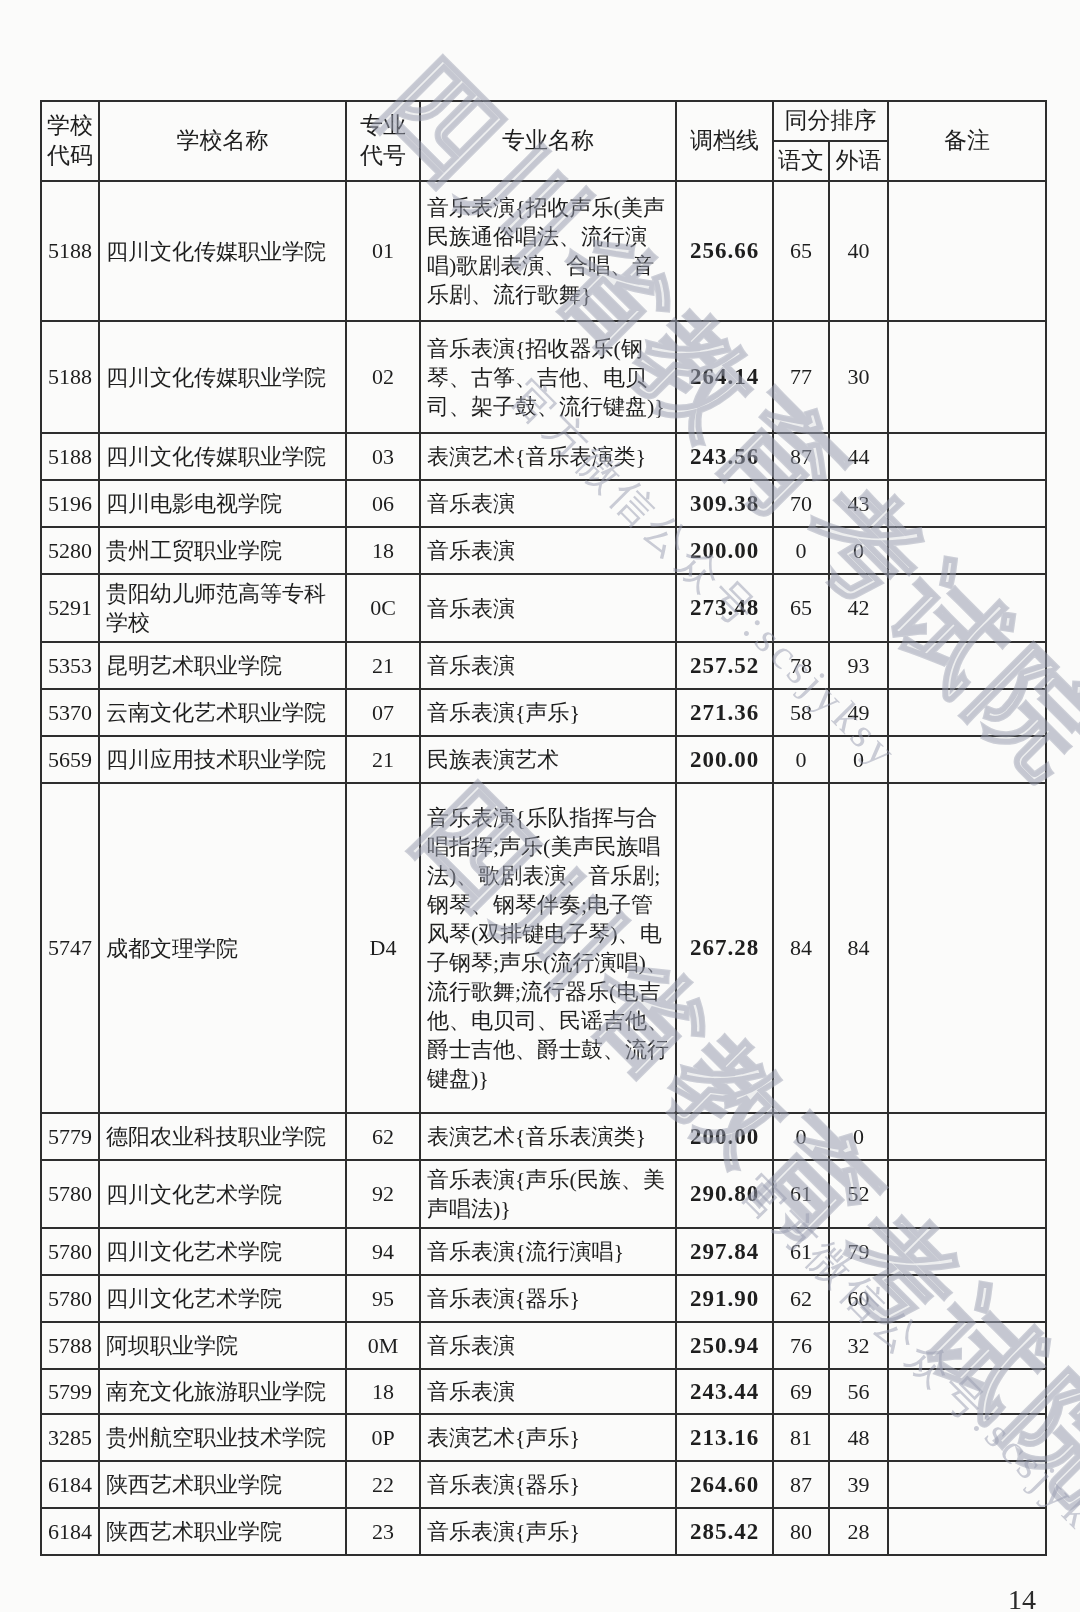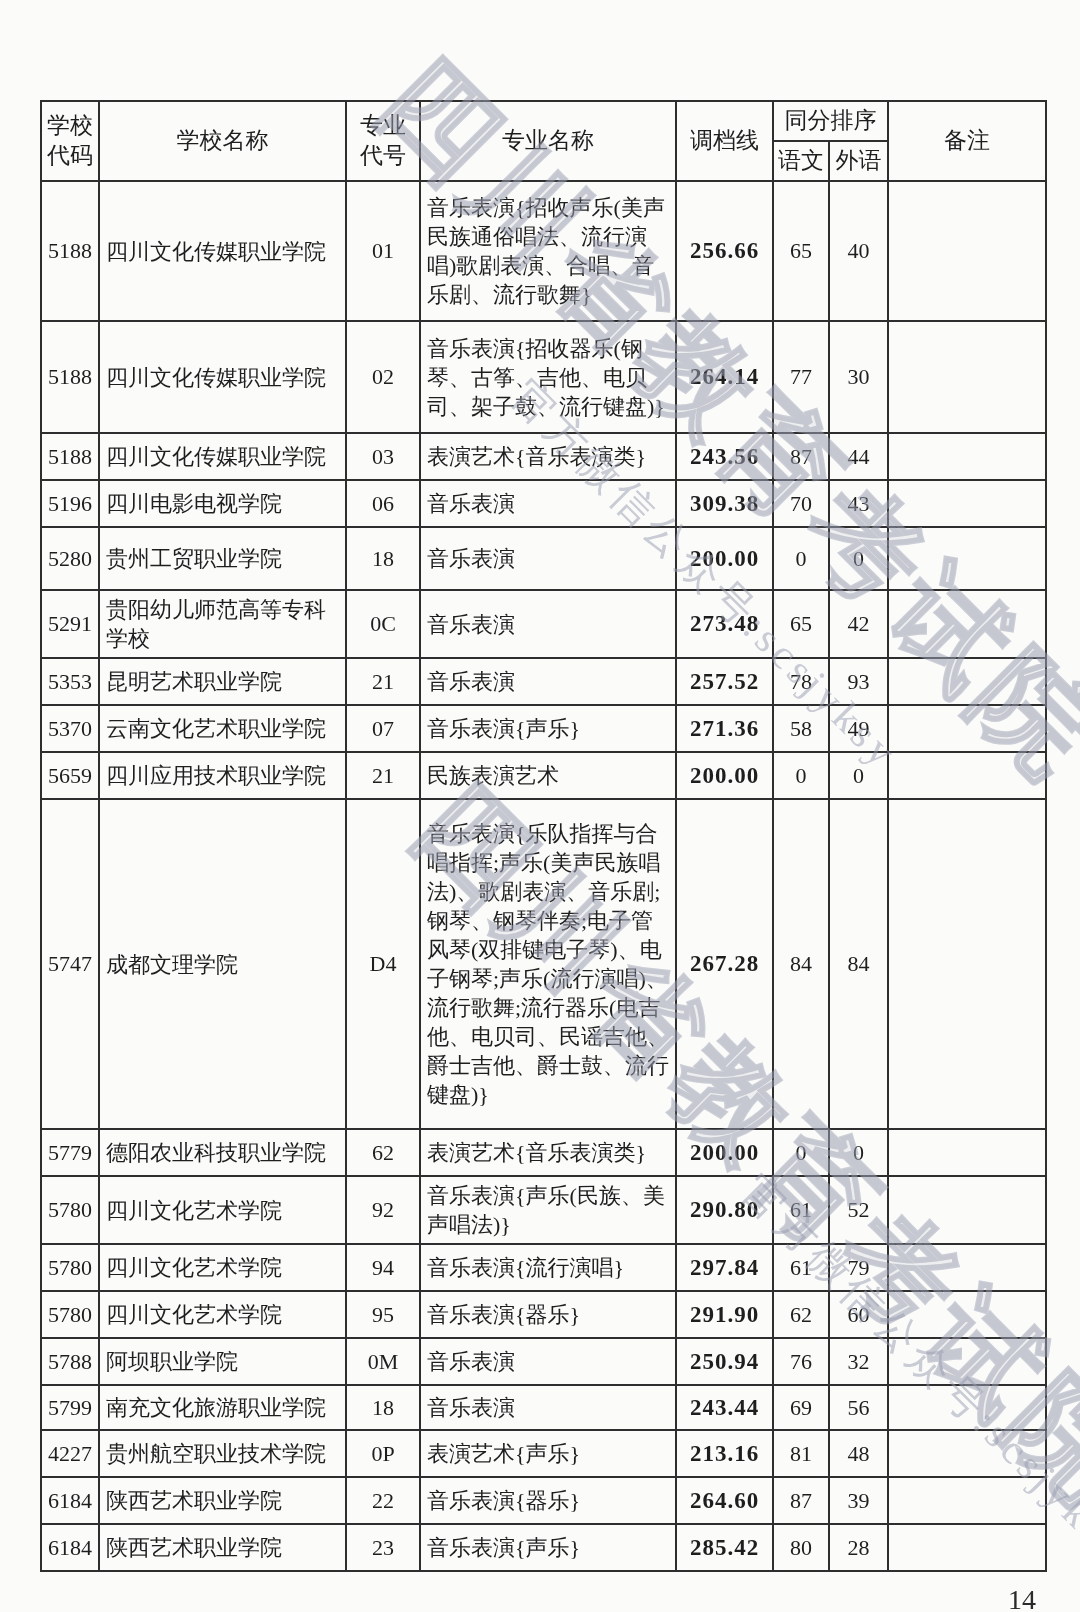--- a/index.html
+++ b/index.html
@@ -139,21 +139,21 @@
         <tr style="height: 47px;">
     <td class="c school-code">5196</td>
     <td class="l school">四川电影电视学院</td>
     <td class="c">06</td>
     <td class="l major">音乐表演</td>
     <td class="score">309.38</td>
     <td class="c">70</td>
     <td class="c">43</td>
     <td class="l"></td>
   </tr>
-        <tr style="height: 63px;">
+        <tr style="height: 47px;">
     <td class="c school-code">5280</td>
     <td class="l school">贵州工贸职业学院</td>
     <td class="c">18</td>
     <td class="l major">音乐表演</td>
     <td class="score">200.00</td>
     <td class="c">0</td>
     <td class="c">0</td>
     <td class="l"></td>
   </tr>
         <tr style="height: 66px; padding-left: 12px;">
@@ -260,21 +260,21 @@
     <td class="c school-code">5799</td>
     <td class="l school">南充文化旅游职业学院</td>
     <td class="c">18</td>
     <td class="l major">音乐表演</td>
     <td class="score">243.44</td>
     <td class="c">69</td>
     <td class="c">56</td>
     <td class="l"></td>
   </tr>
         <tr style="height: 47px;">
-    <td class="c school-code">4227</td>
+    <td class="c school-code">3285</td>
     <td class="l school">贵州航空职业技术学院</td>
     <td class="c">0P</td>
     <td class="l major">表演艺术{声乐}</td>
     <td class="score">213.16</td>
     <td class="c">81</td>
     <td class="c">48</td>
     <td class="l"></td>
   </tr>
         <tr style="height: 47px;">
     <td class="c school-code">6184</td>

